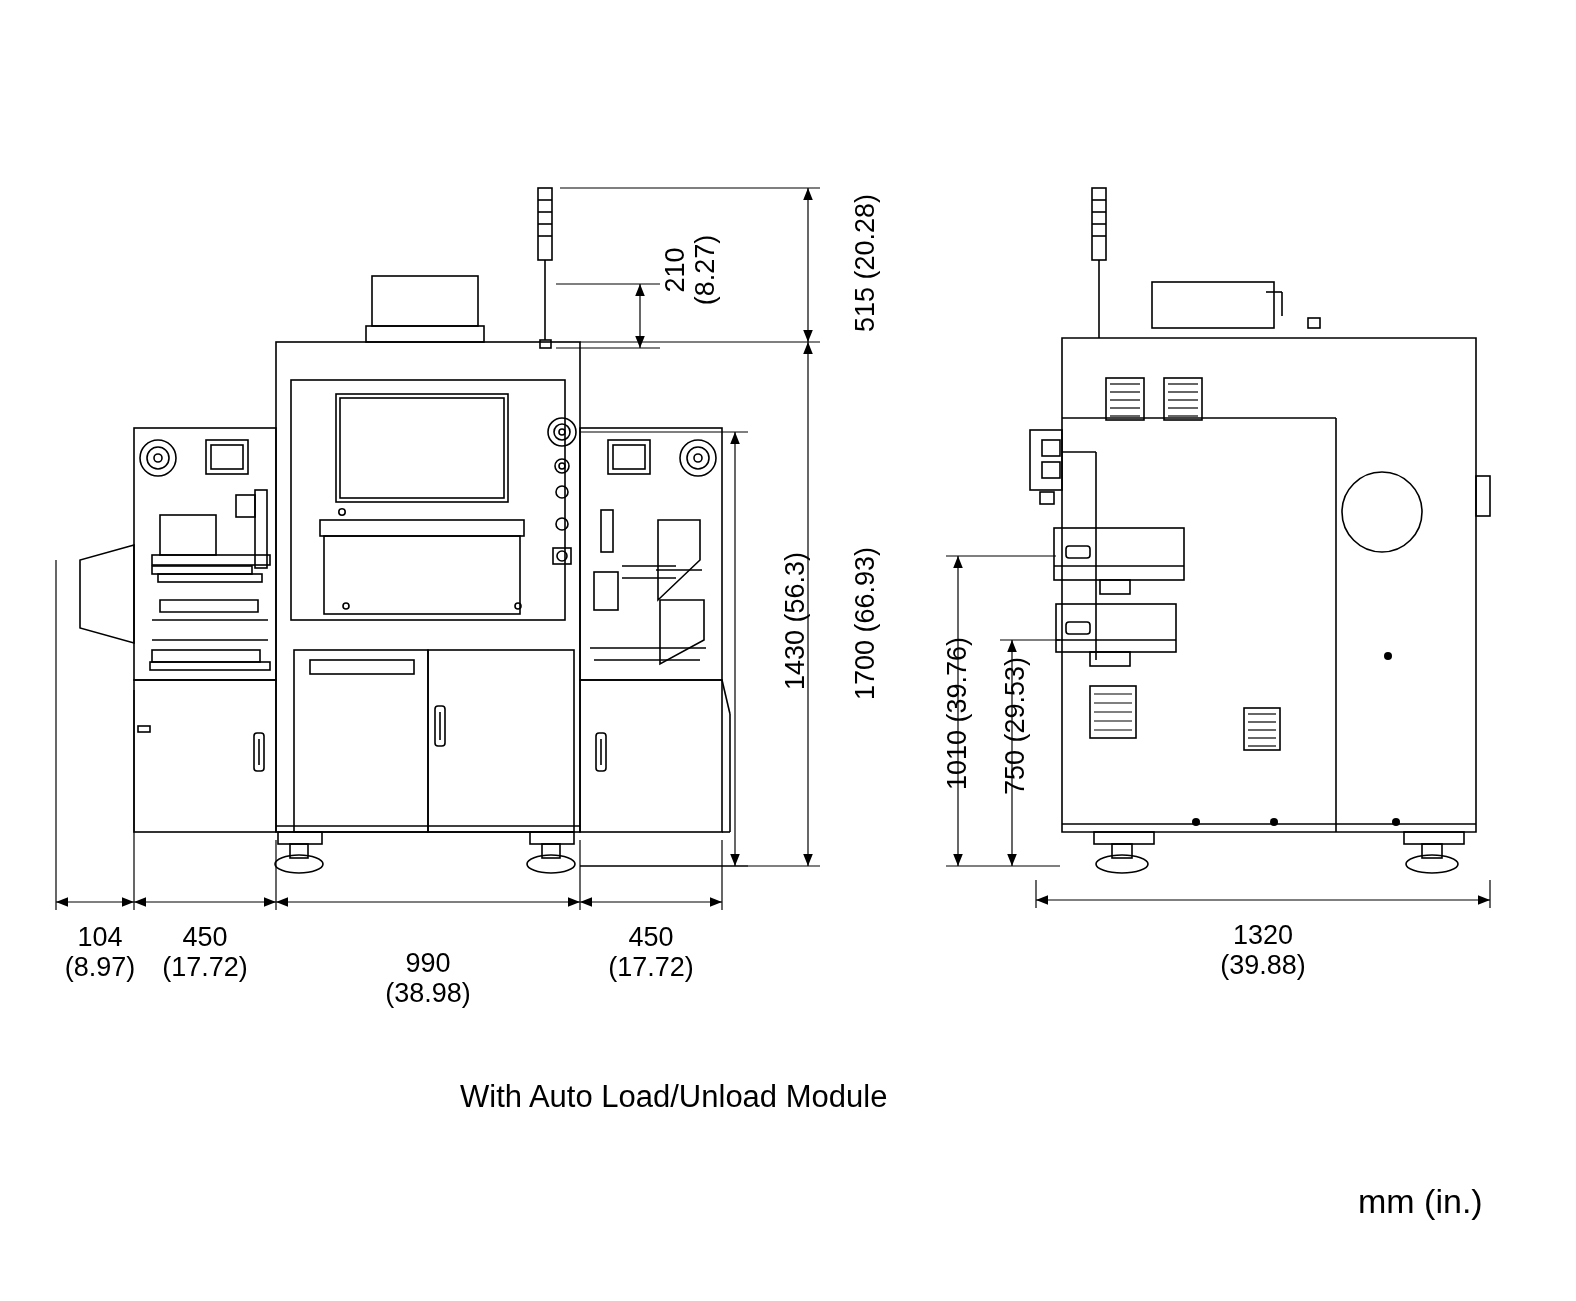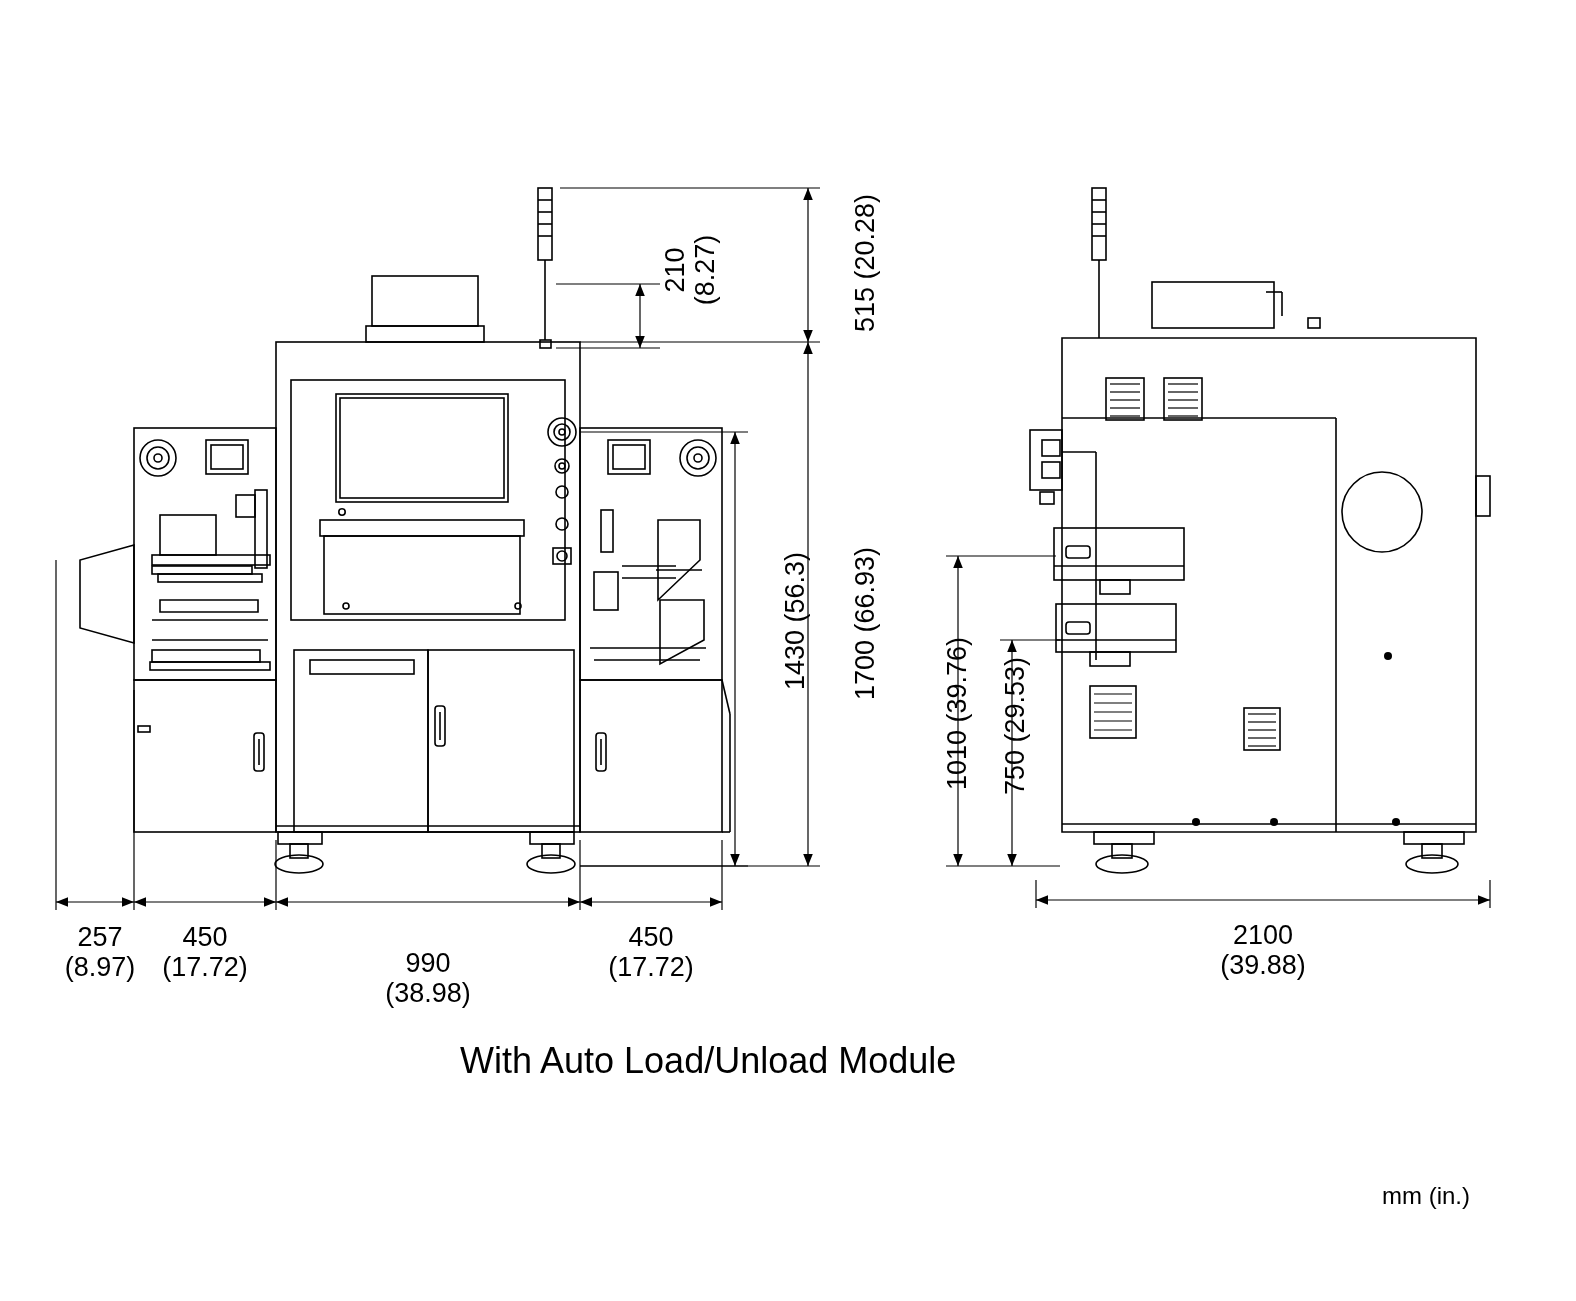--- a/index.html
+++ b/index.html
@@ -1,22 +1,22 @@
 <!DOCTYPE html>
 <html><head>
 <meta charset="utf-8">
 <style>
   html,body{margin:0;padding:0;background:#ffffff;}
   body{width:1576px;height:1301px;position:relative;font-family:"Liberation Sans", sans-serif;color:#000;overflow:hidden;}
   .stage{position:absolute;left:0;top:0;width:1576px;height:1301px;}
   svg.drawing{position:absolute;left:0;top:0;width:1576px;height:1301px;}
   .dimtext{position:absolute;font-size:27px;color:#000;white-space:nowrap;line-height:1.12;text-align:center;}
   .dimtext.vert{transform-origin:0 0;}
-  .caption{position:absolute;font-size:36px;white-space:nowrap;}
-  .units{position:absolute;font-size:24px;white-space:nowrap;margin-left:24px;}
+  .caption{position:absolute;font-size:31px;white-space:nowrap;margin-top:39px;}
+  .units{position:absolute;font-size:34px;white-space:nowrap;}
 </style>
 </head>
 <body>
 
 <div class="stage">
 
   <svg class="drawing" viewBox="0 0 1576 1301">
     <g fill="none" stroke="#000" stroke-width="1.6" shape-rendering="geometricPrecision">
 
       <g>
@@ -256,41 +256,41 @@
 
   <div class="dimtext vert" style="left:780px;top:690px;transform:rotate(-90deg);">1430 (56.3)</div>
 
   <div class="dimtext vert" style="left:850px;top:700px;transform:rotate(-90deg);">1700 (66.93)</div>
 
   <div class="dimtext vert" style="left:942px;top:790px;transform:rotate(-90deg);">1010 (39.76)</div>
 
   <div class="dimtext vert" style="left:1000px;top:795px;transform:rotate(-90deg);">750 (29.53)</div>
 
   <div class="dimtext" style="left:60px;top:922px;width:80px;">
-    <span>257</span><br>
+    <span>104</span><br>
     <span>(8.97)</span>
   </div>
 
   <div class="dimtext" style="left:145px;top:922px;width:120px;">
     <span>450</span><br>
     <span>(17.72)</span>
   </div>
 
   <div class="dimtext" style="left:368px;top:948px;width:120px;">
     <span>990</span><br>
     <span>(38.98)</span>
   </div>
 
   <div class="dimtext" style="left:591px;top:922px;width:120px;">
     <span>450</span><br>
     <span>(17.72)</span>
   </div>
 
   <div class="dimtext" style="left:1203px;top:920px;width:120px;">
-    <span>2100</span><br>
+    <span>1320</span><br>
     <span>(39.88)</span>
   </div>
 
   <div class="caption" style="left:460px;top:1040px;">With Auto Load/Unload Module</div>
 
   <div class="units" style="left:1358px;top:1182px;">mm (in.)</div>
 
 </div>
 
 </body></html>

